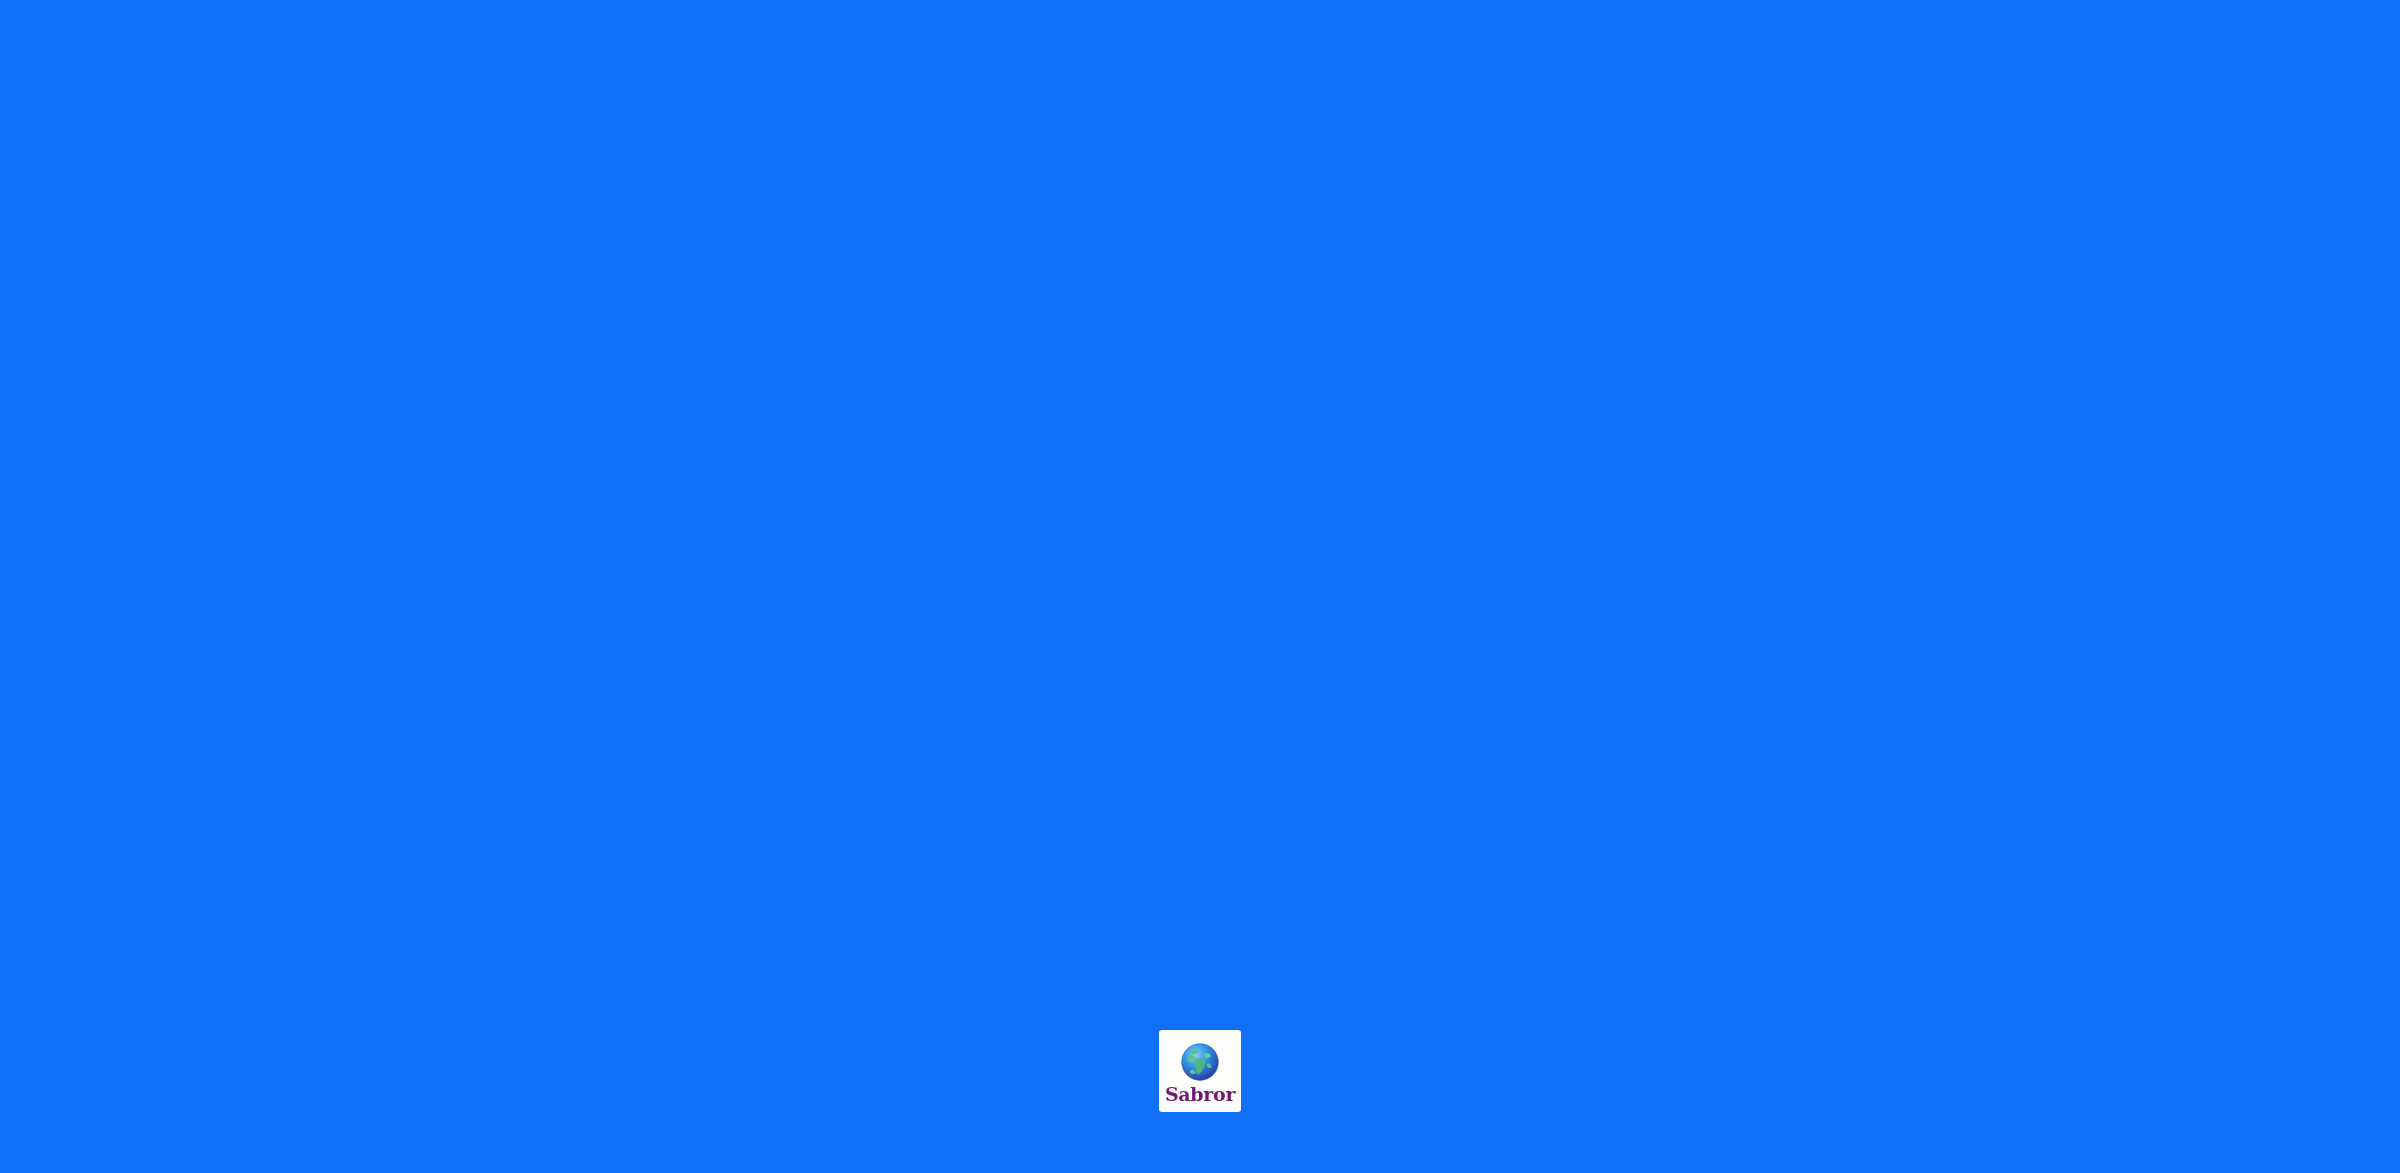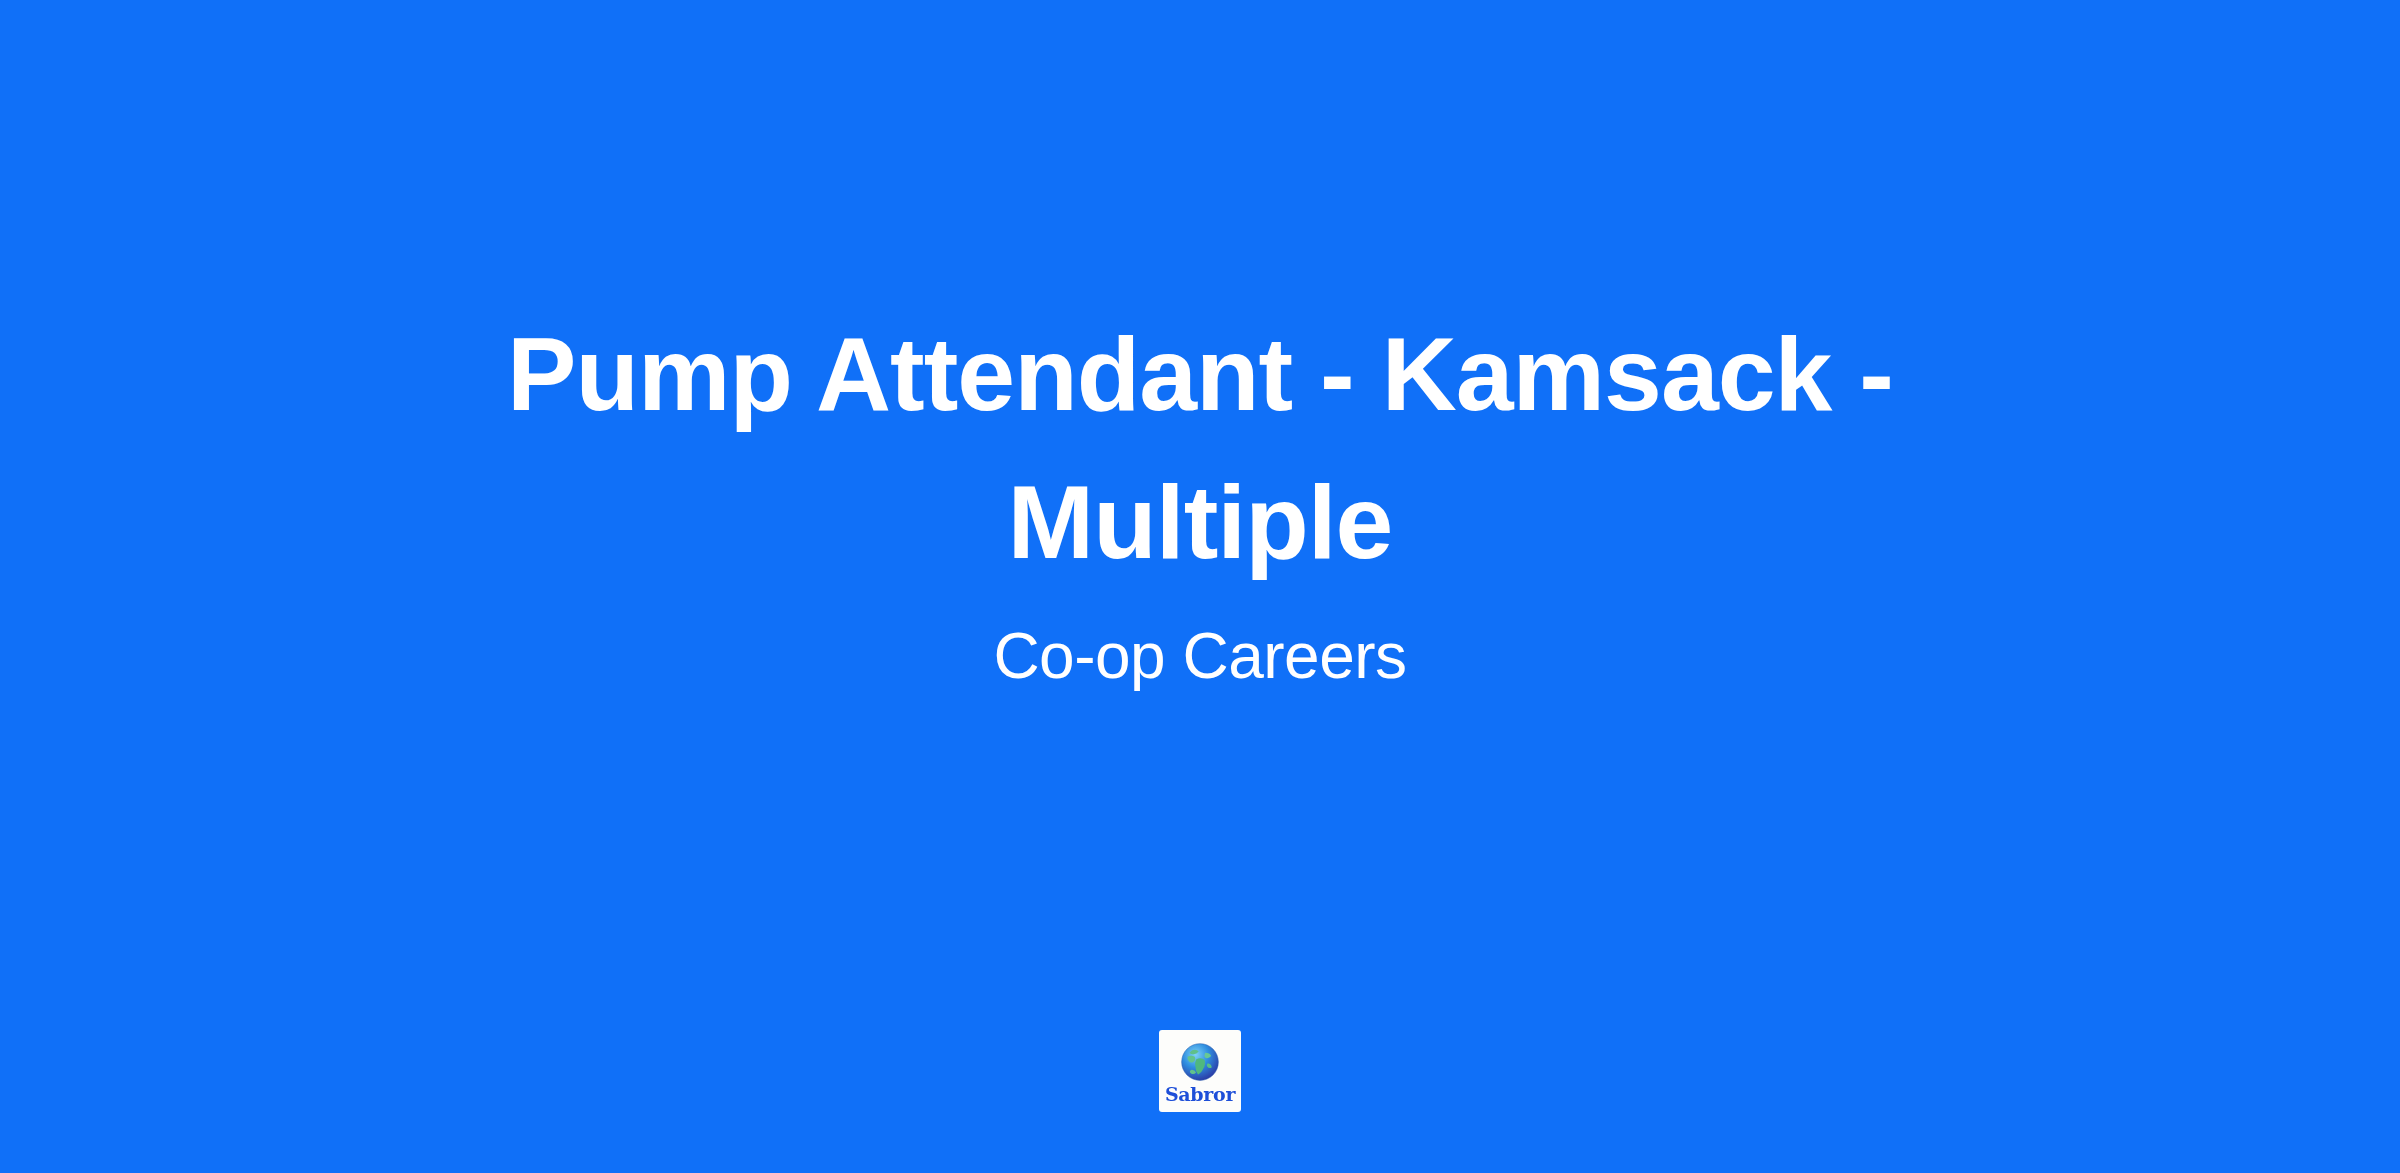--- a/index.html
+++ b/index.html
@@ -84,35 +84,31 @@
     height: 42px;
     display: block;
     flex: 0 0 auto;
   }
 
   .brand-logo-word {
     font-family: "DejaVu Serif", "Liberation Serif", serif;
     font-weight: 700;
     font-size: 19px;
     line-height: 21px;
-    color: #1d4ed8;
+    color: #701a75;
     letter-spacing: -0.3px;
     margin-top: 1px;
     white-space: nowrap;
   }
 </style>
 </head>
 <body>
 
 <div class="share-card">
 
-  <div class="hero">
-    <h1 class="hero-title">Pump Attendant - Kamsack - Multiple</h1>
-    <div class="hero-subtitle">Co-op Careers</div>
-  </div>
 
   <div class="brand-logo">
     <svg class="brand-logo-globe" viewBox="0 0 64 64" aria-hidden="true">
       <defs>
         <radialGradient id="oceanGrad" cx="38%" cy="30%" r="78%">
           <stop offset="0%" stop-color="#7fd2f5"></stop>
           <stop offset="45%" stop-color="#2f8fe0"></stop>
           <stop offset="100%" stop-color="#2b2f9e"></stop>
         </radialGradient>
       </defs>

